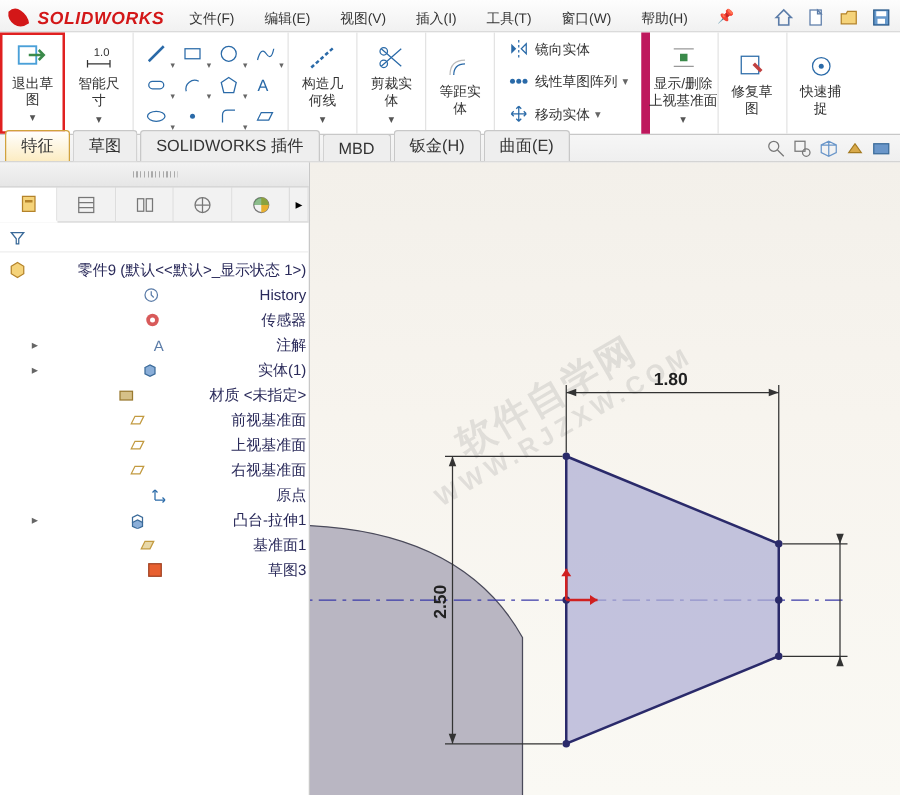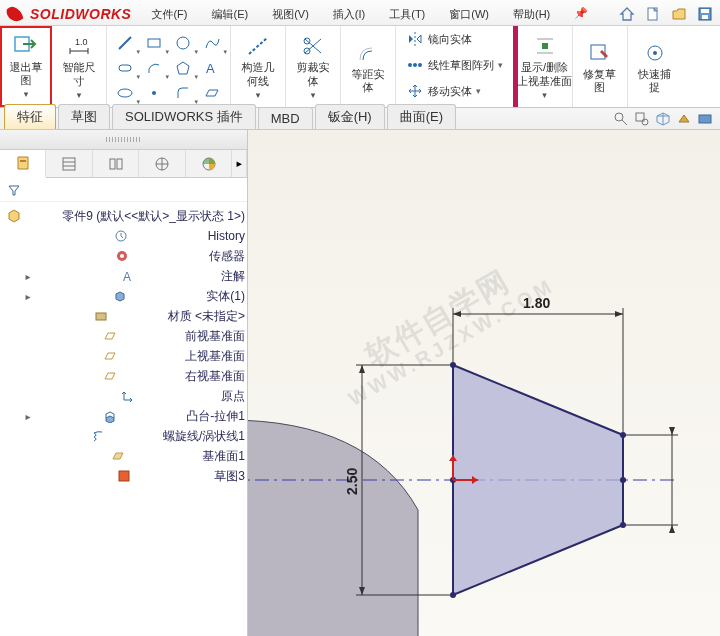--- a/index.html
+++ b/index.html
@@ -241,21 +241,21 @@
           <svg width="24" height="22">
             <path d="M4 18 Q4 6 16 6" fill="none" stroke="#bbb"></path>
             <path d="M7 18 Q7 9 16 9" fill="none" stroke="#2a6aa8"></path>
           </svg>
         </span>
       <span class="lbl" style="white-space:pre">等距实
 体</span>
     </div>
   </div>
 
-  <div class="ribbon-group" style="border-right:5px solid #be185d">
+  <div class="ribbon-group" style="border-right:7px solid #be185d">
     <div class="rib-stack">
       <div class="rib-line">
         <span class="ic">
             <svg width="16" height="16">
               <path d="M8 1 L8 15" stroke="#2a6aa8" stroke-dasharray="2 2"></path>
               <path d="M2 4 L6 8 L2 12 Z" fill="#2a6aa8"></path>
               <path d="M14 4 L10 8 L14 12 Z" fill="none" stroke="#2a6aa8"></path>
             </svg>
           </span>
         <span>镜向实体</span>
@@ -510,29 +510,20 @@
               <path d="M3 9 L7 7 L11 9 L11 12 L7 14 L3 12 Z" fill="#8aaed8" stroke="#3a6a99"></path>
               <path d="M3 9 L3 5 L7 3 L11 5 L11 9" fill="none" stroke="#3a6a99"></path>
             </svg>
           </span>
           <span>凸台-拉伸1</span>
         </div>
       <div class="tree-row indent1">
           <span class="tw"></span>
           <span class="ti">
             <svg width="14" height="14">
-              <path d="M3 12 Q7 10 3 8 Q7 6 3 4 Q7 2 11 3" fill="none" stroke="#2a6aa8"></path>
-            </svg>
-          </span>
-          <span>螺旋线/涡状线1</span>
-        </div>
-      <div class="tree-row indent1">
-          <span class="tw"></span>
-          <span class="ti">
-            <svg width="14" height="14">
               <path d="M2 10 L9 10 L12 4 L5 4 Z" fill="#e8d8a8" stroke="#c29a40"></path>
             </svg>
           </span>
           <span>基准面1</span>
         </div>
       <div class="tree-row indent1">
           <span class="tw"></span>
           <span class="ti">
             <svg width="14" height="14">
               <rect x="2" y="2" width="10" height="10" fill="#e86030" stroke="#a04020"></rect>

